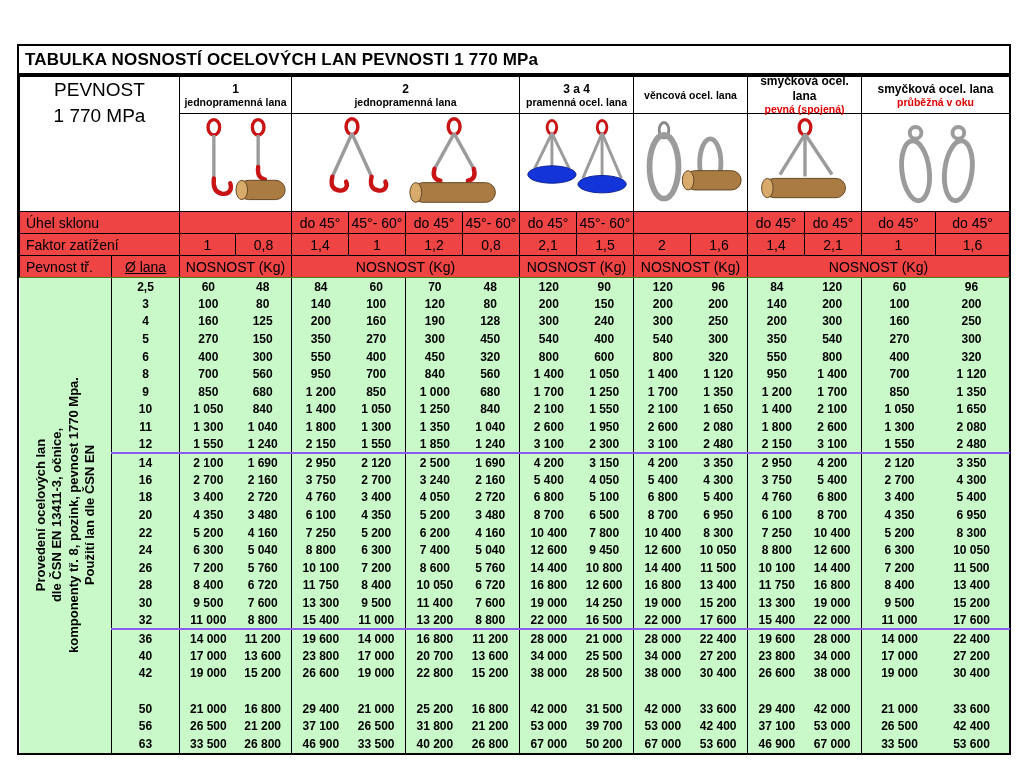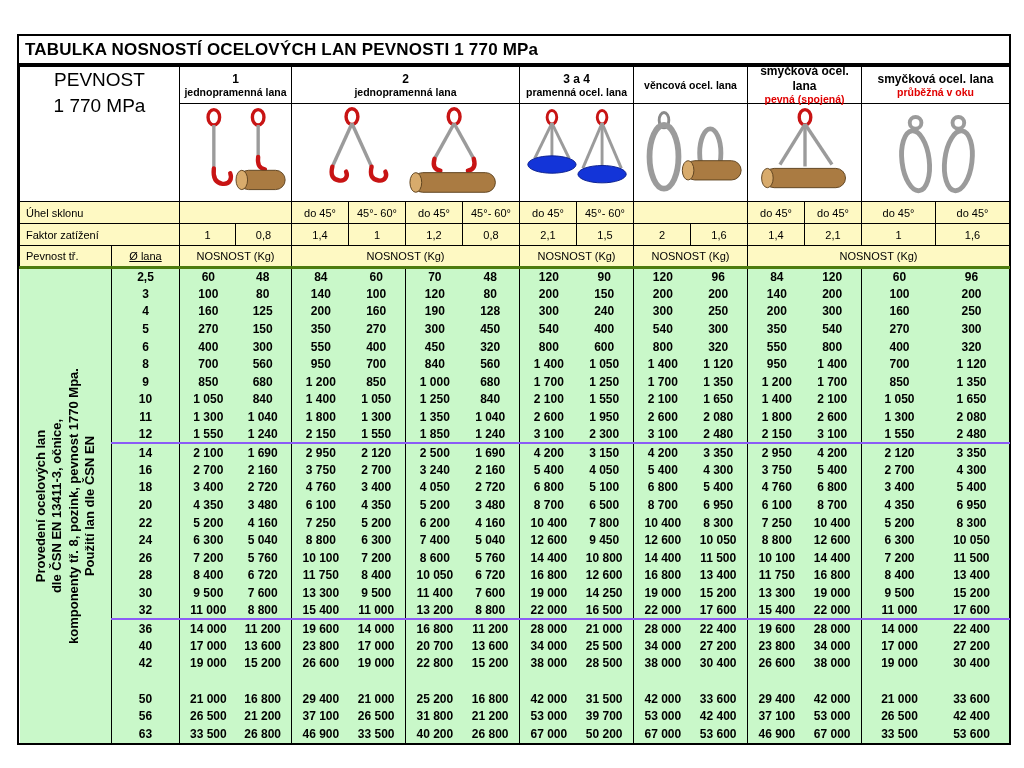--- a/index.html
+++ b/index.html
@@ -1,34 +1,34 @@
 <!DOCTYPE html>
 <html><head>
 <meta charset="utf-8">
 <style>
   html,body{margin:0;padding:0;}
   body{width:1024px;height:768px;overflow:hidden;background:#ffffff;
        font-family:"Liberation Sans",sans-serif;color:#000;position:relative;}
-  .sheet{position:absolute;left:17px;top:34px;width:990px;border:2px solid #000;background:#fff;}
+  .sheet{position:absolute;left:17px;top:44px;width:990px;border:2px solid #000;background:#fff;}
   .title{font-size:17px;font-weight:bold;padding:4px 6px 3px 6px;border-bottom:3px solid #000;letter-spacing:.2px;}
   table.cap{border-collapse:collapse;table-layout:fixed;width:100%;}
   .cap td,.cap th{padding:0;font-weight:normal;overflow:hidden;}
   .hb{border:1px solid #000;}
   .img-row th{vertical-align:top;height:134px;background:#fff;}
   .pevnost-cell{vertical-align:middle;font-size:19px;font-weight:bold;text-align:center;line-height:1.35;}
   .glabel{height:36px;display:flex;flex-direction:column;justify-content:center;border-bottom:1px solid #000;text-align:center;}
   .gnum{font-weight:bold;font-size:12px;line-height:1.2;}
   .gsub{font-weight:bold;font-size:10.5px;line-height:1.2;}
   .red{color:#e00000;}
   .gimg{height:96px;display:flex;align-items:center;justify-content:center;}
   .meta-row{height:22px;}
-  .meta-row td{font-size:11px;text-align:center;background:#fef9c3;}
+  .meta-row td{font-size:14px;text-align:center;background:#ef4444;}
   .left-label{text-align:left !important;padding-left:6px !important;}
   .fbold{font-weight:bold;}
-  .nos-row td{border-bottom:3px solid #4d7c0f;}
+  .nos-row td{border-bottom:1px solid #4d7c0f;}
   .nos{font-size:12px;}
   .dia-h{font-weight:bold;text-decoration:underline;}
   .data-row{height:17.6px;}
   .data-row td{background:#c9f8c9;font-weight:bold;font-size:12px;text-align:center;border:none;vertical-align:middle;}
   td.dia{border-left:1px solid #000;border-right:1px solid #000;}
   td.pair{border-right:1px solid #000;}
   td.sidebar-cell{background:#c9f8c9 !important;border-right:1px solid #000;position:relative;}
   tr.block-start td{border-top:2px solid #8b5cf6;}
   .half{display:inline-block;width:49%;text-align:center;}
   .rot{position:absolute;left:50%;top:50%;transform:translate(-50%,-50%) rotate(-90deg);

